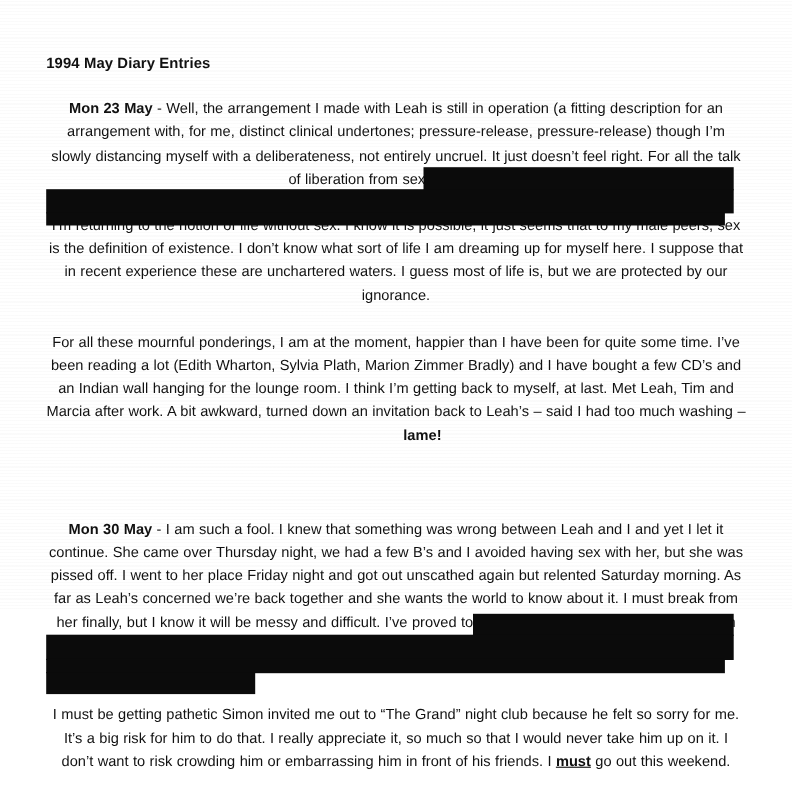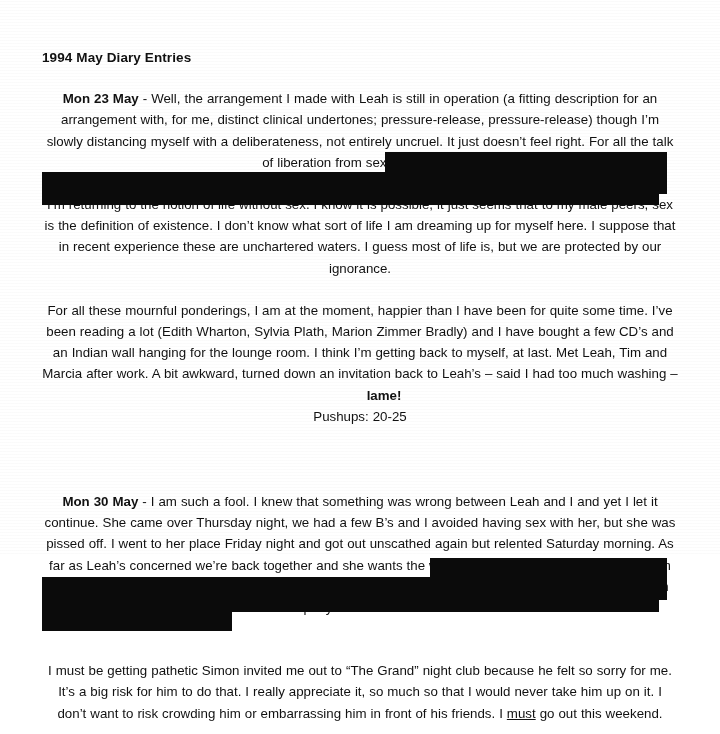--- a/index.html
+++ b/index.html
@@ -46,21 +46,21 @@
   }
 
   .para + .para { margin-top: 0; }
 
   .gap-sm { height: 21px; }
   .gap-md { height: 42px; }
   .gap-lg { height: 64px; }
 
   .entry-label { font-weight: bold; }
   .bold { font-weight: bold; margin-left: 48px; }
-  .bold-underline { font-weight: normal; text-decoration: underline; }
+  .bold-underline { font-weight: bold; text-decoration: underline; }
 
   
   .redaction {
     position: absolute;
     background: #0b0b0b;
   }
 
   
   #redaction-1a { left: 385px; top: 152px; width: 282px; height: 21px; }
   #redaction-1b { left: 42px;  top: 172px; width: 625px; height: 22px; }
@@ -97,21 +97,20 @@
     <p class="para redacted-line"><span class="entry-label">Mon 23 May</span><span> - Well, the arrangement I made with Leah is still in operation (a fitting description for an arrangement with, for me, distinct clinical undertones; pressure-release, pressure-release) though I’m slowly distancing myself with a deliberateness, not entirely uncruel.  It just doesn’t feel right.  For all the talk of liberation from sexual confines</span></p>
 
     <div class="gap-sm"></div>
 
     <p class="para">I’m returning to the notion of life without sex.  I know it is possible, it just seems that to my male peers, sex is the definition of existence.  I don’t know what sort of life I am dreaming up for myself here.  I suppose that in recent experience these are unchartered waters.  I guess most of life is, but we are protected by our ignorance.</p>
 
     <div class="gap-sm"></div>
 
     <p class="para"><span>For all these mournful ponderings, I am at the moment, happier than I have been for quite some time.  I’ve been reading a lot (Edith Wharton, Sylvia Plath, Marion Zimmer Bradly) and I have bought a few CD’s and an Indian wall hanging for the lounge room.  I think I’m getting back to myself, at last. Met Leah, Tim and Marcia after work.  A bit awkward, turned down an invitation back to Leah’s – said I had too much washing – </span><span class="bold">lame!</span></p>
 
-    <p class="para">Pushups: 20-25</p>
 
     <div class="gap-lg"></div>
 
     <p class="para redacted-line"><span class="entry-label">Mon 30 May</span><span> -  I am such a fool.  I knew that something was wrong between Leah and I and yet I let it continue.  She came over Thursday night, we had a few B’s and I avoided having sex with her, but she was pissed off.  I went to her place Friday night and got out unscathed again but relented Saturday morning.  As far as Leah’s concerned we’re back together and she wants the world to know about it.  I must break from her finally, but I know it will be messy and difficult.  I’ve proved to myself that I can be happy with my own company.  I must do it soon.</span></p>
 
     <div class="gap-md"></div>
 
     <p class="para"><span>I must be getting pathetic Simon invited me out to “The Grand” night club because he felt so sorry for me.  It’s a big risk for him to do that.  I really appreciate it, so much so that I would never take him up on it.  I don’t want to risk crowding him or embarrassing him in front of his friends.  I </span><span class="bold-underline">must</span><span> go out this weekend.</span></p>
 
   </div>

